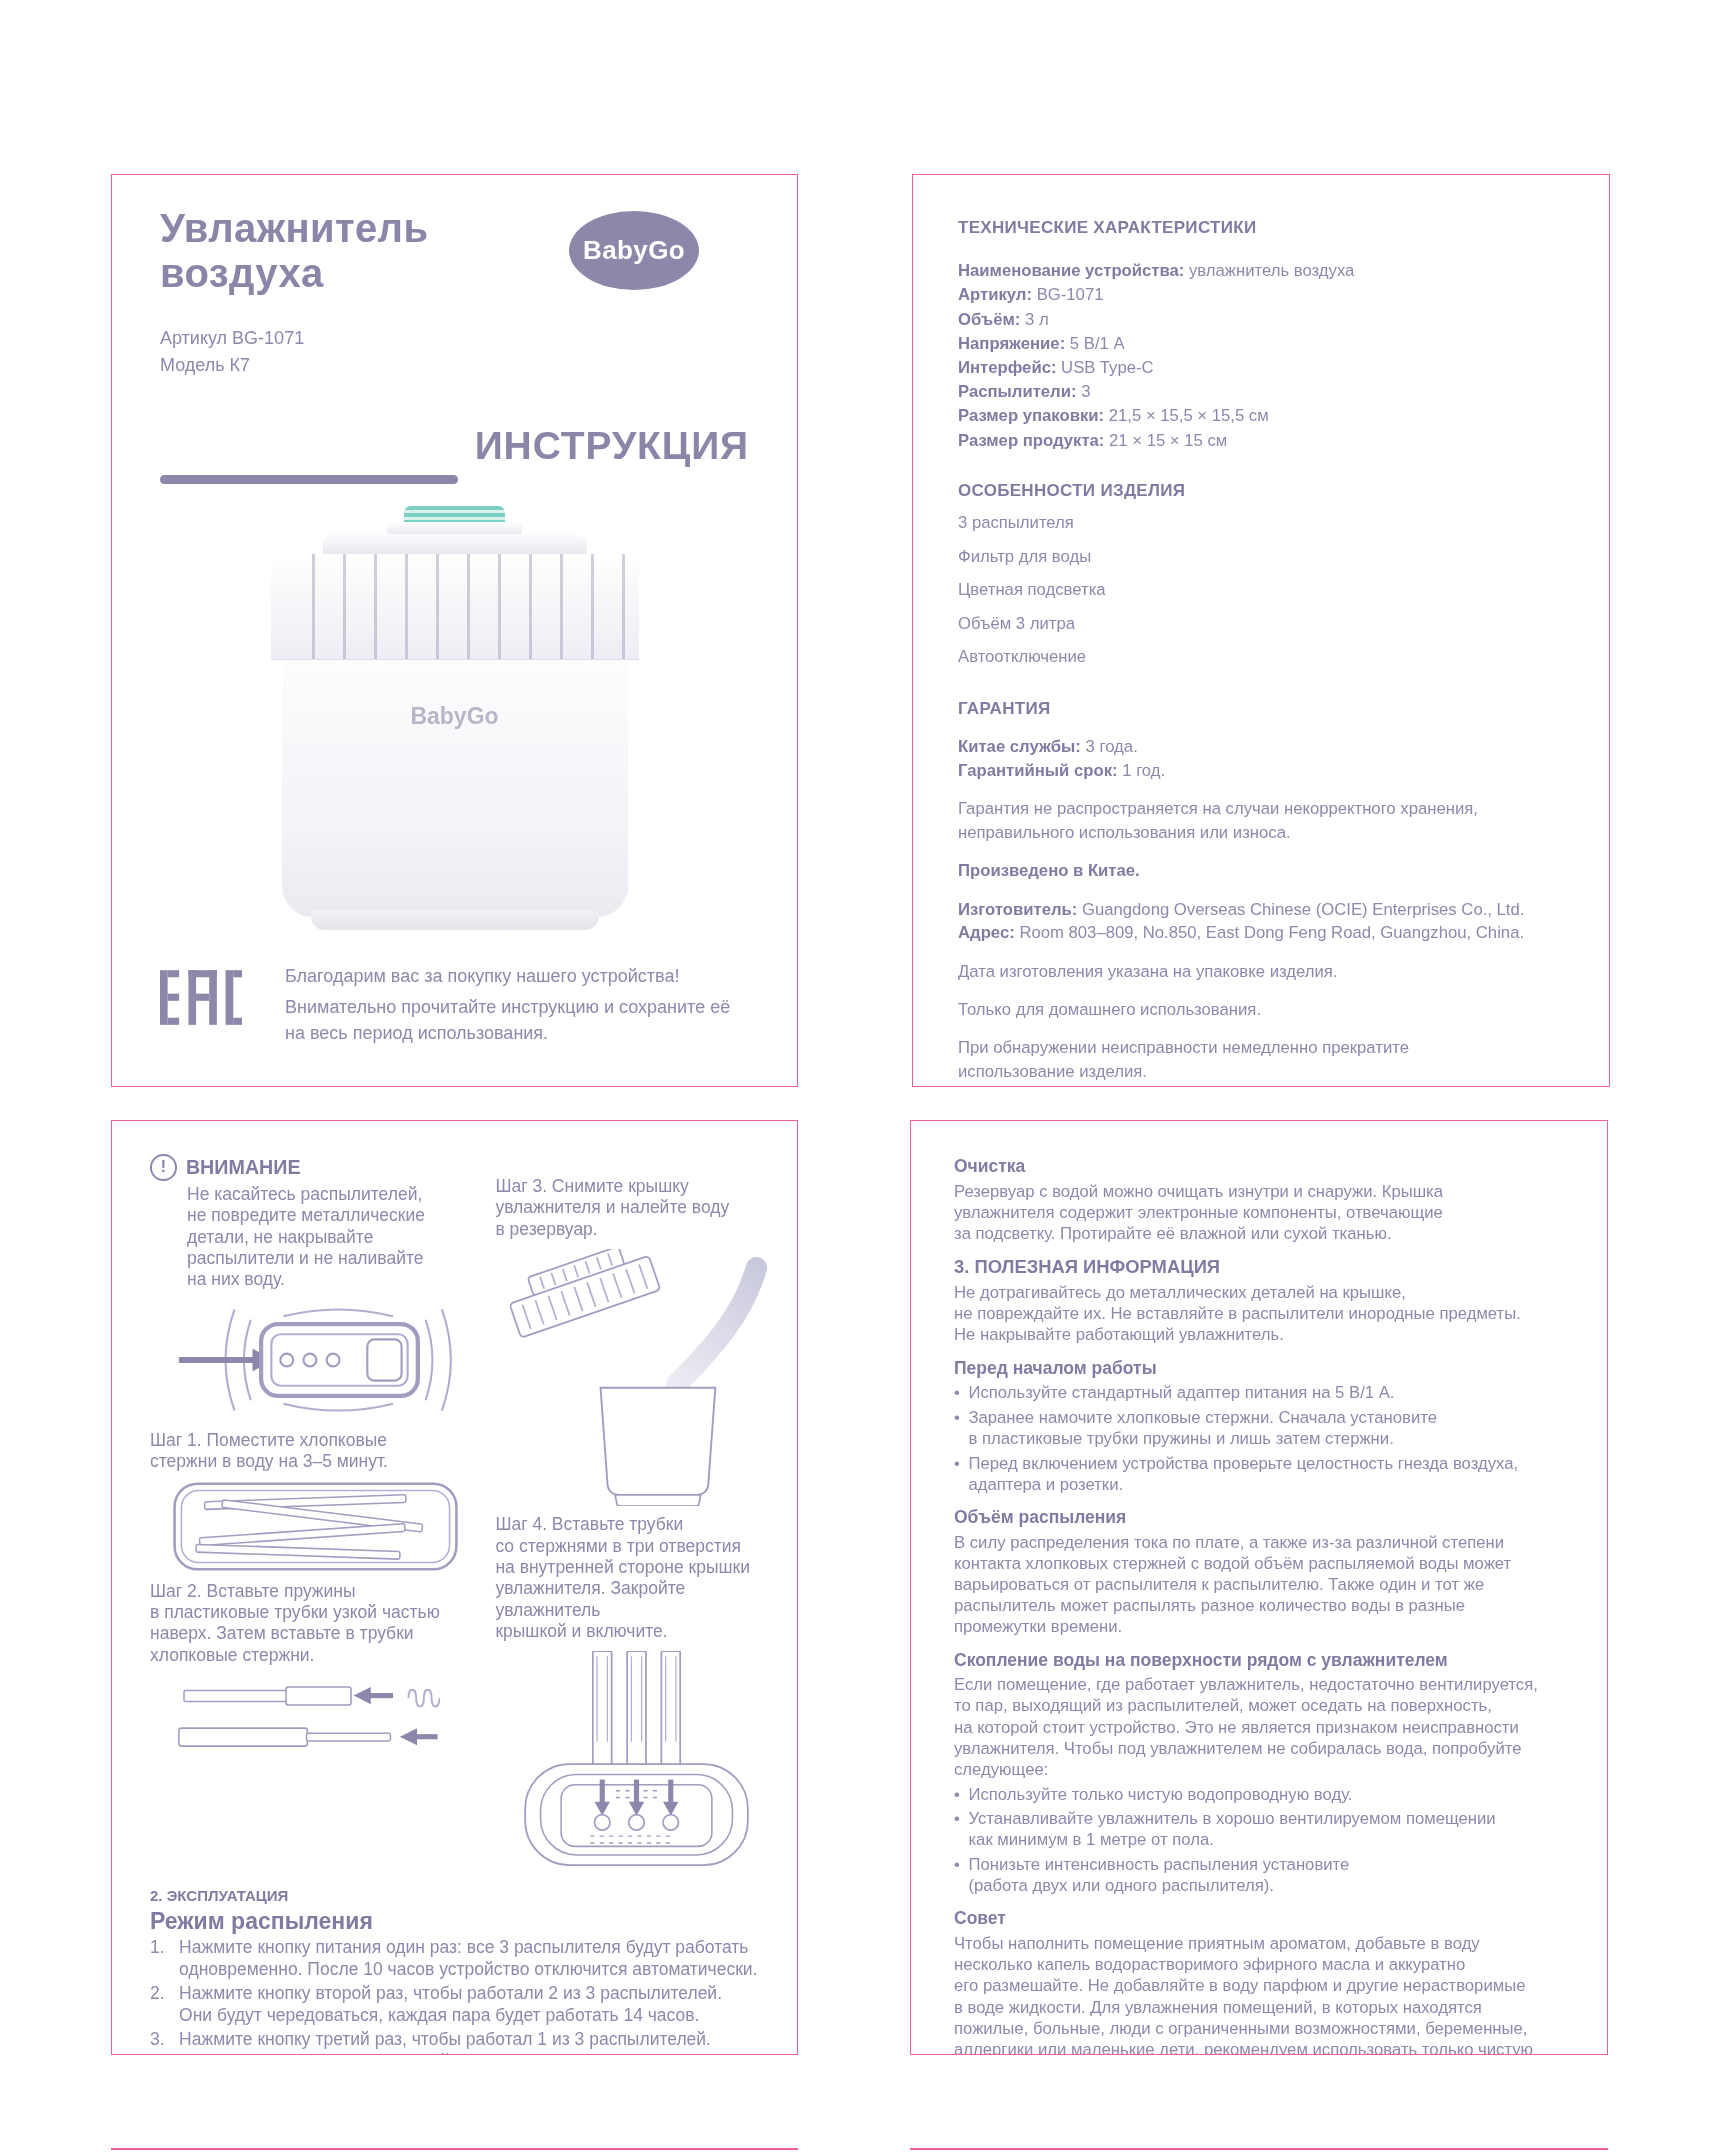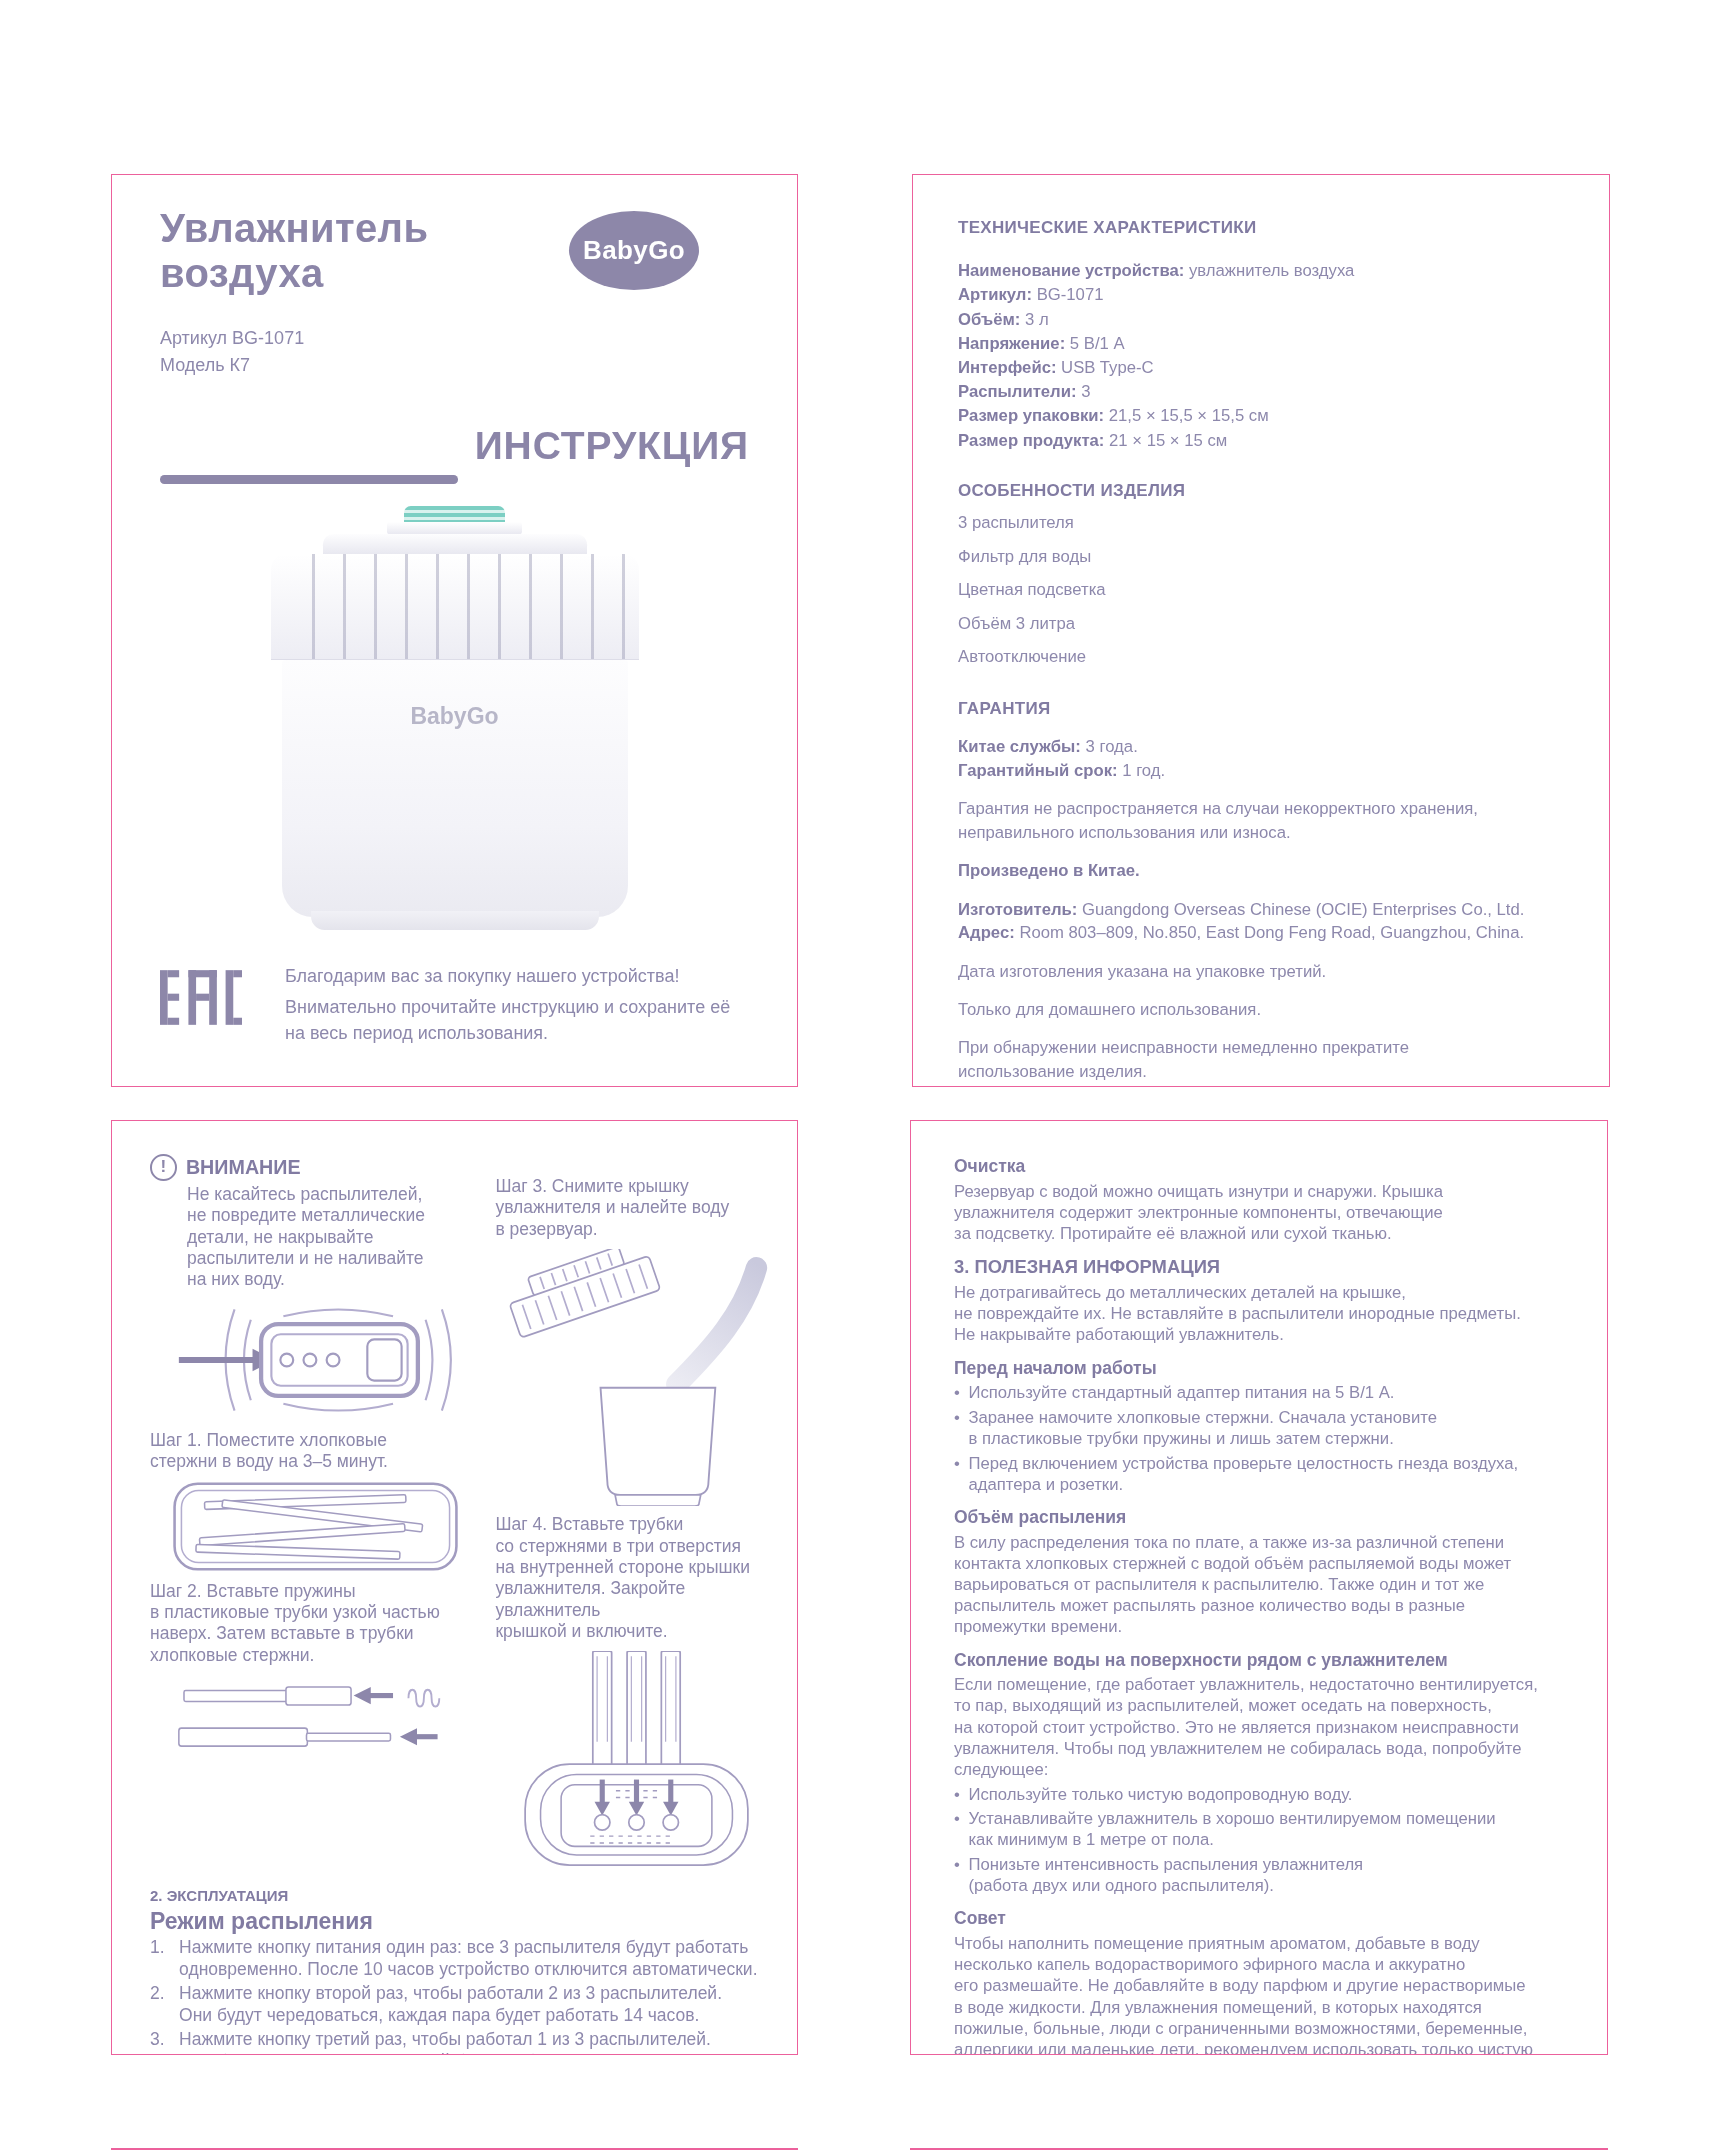--- a/index.html
+++ b/index.html
@@ -168,21 +168,21 @@
       <div><b>Китае службы:</b><span> 3 года.</span></div>
       <div><b>Гарантийный срок:</b><span> 1 год.</span></div>
     </div>
     <p class="par pre">Гарантия не распространяется на случаи некорректного хранения,
 неправильного использования или износа.</p>
     <p class="par"><b>Произведено в Китае.</b></p>
     <div class="par">
       <div><b>Изготовитель:</b><span> Guangdong Overseas Chinese (OCIE) Enterprises Co., Ltd.</span></div>
       <div><b>Адрес:</b><span> Room 803–809, No.850, East Dong Feng Road, Guangzhou, China.</span></div>
     </div>
-    <p class="par">Дата изготовления указана на упаковке третий.</p>
+    <p class="par">Дата изготовления указана на упаковке изделия.</p>
     <p class="par">Только для домашнего использования.</p>
     <p class="par pre">При обнаружении неисправности немедленно прекратите
 использование изделия.</p>
   </section>
 
   <section class="panel p-bl">
     <div class="bl-cols">
       <div class="bl-left">
         <div class="warn-head">
           <span class="warn-ico">
@@ -372,21 +372,21 @@
 следующее:</p>
     <div>
       <div class="b-item">
           <span class="pre">Используйте только чистую водопроводную воду.</span>
         </div>
       <div class="b-item">
           <span class="pre">Устанавливайте увлажнитель в хорошо вентилируемом помещении
 как минимум в 1 метре от пола.</span>
         </div>
       <div class="b-item">
-          <span class="pre">Понизьте интенсивность распыления увлажнителя
+          <span class="pre">Понизьте интенсивность распыления установите
 (работа двух или одного распылителя).</span>
         </div>
     </div>
 
     <h4>Совет</h4>
     <p class="pre">Чтобы наполнить помещение приятным ароматом, добавьте в воду
 несколько капель водорастворимого эфирного масла и аккуратно
 его размешайте. Не добавляйте в воду парфюм и другие нерастворимые
 в воде жидкости. Для увлажнения помещений, в которых находятся
 пожилые, больные, люди с ограниченными возможностями, беременные,

